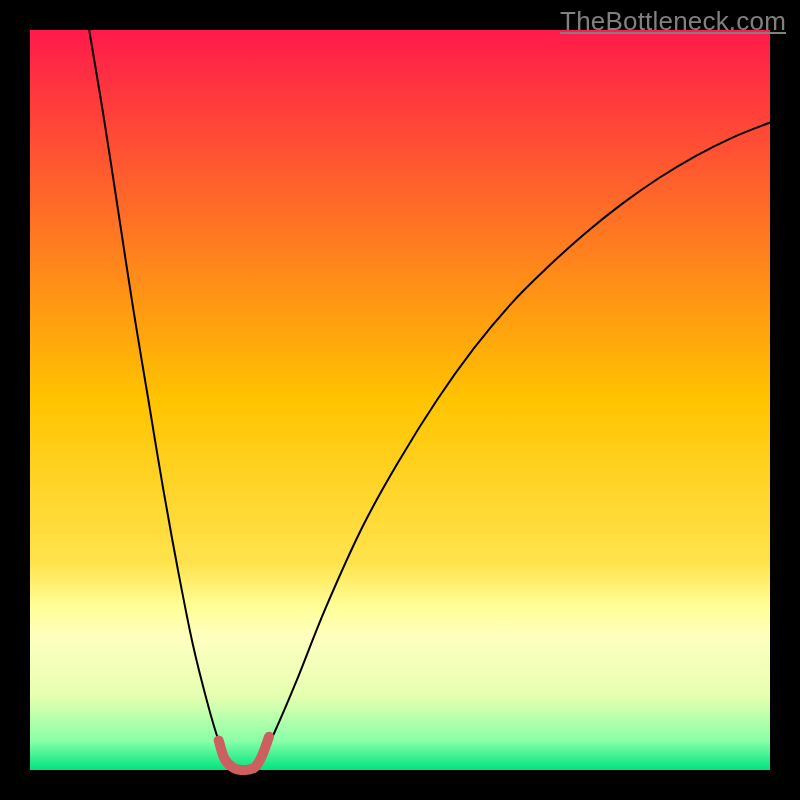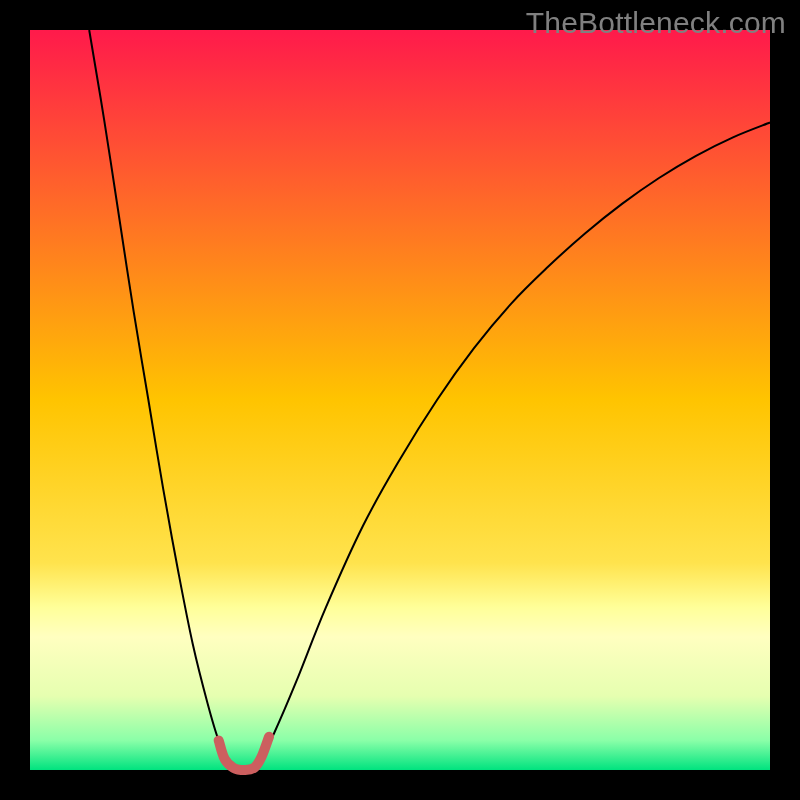--- a/index.html
+++ b/index.html
@@ -15,23 +15,24 @@
     position: absolute;
     left: 0; top: 0;
     width: 800px; height: 800px;
     background: #000;
   }
   .watermark {
     position: absolute;
     top: 6px;
     right: 14px;
     color: #808080;
-    font-size: 30px;
+    font-size: 26px;
     font-weight: 400;
     letter-spacing: 0.2px;
+    text-decoration: underline;
   }
   svg {
     position: absolute;
     left: 0; top: 0;
   }
 </style>
 </head>
 <body>
 <div class="frame">
 

